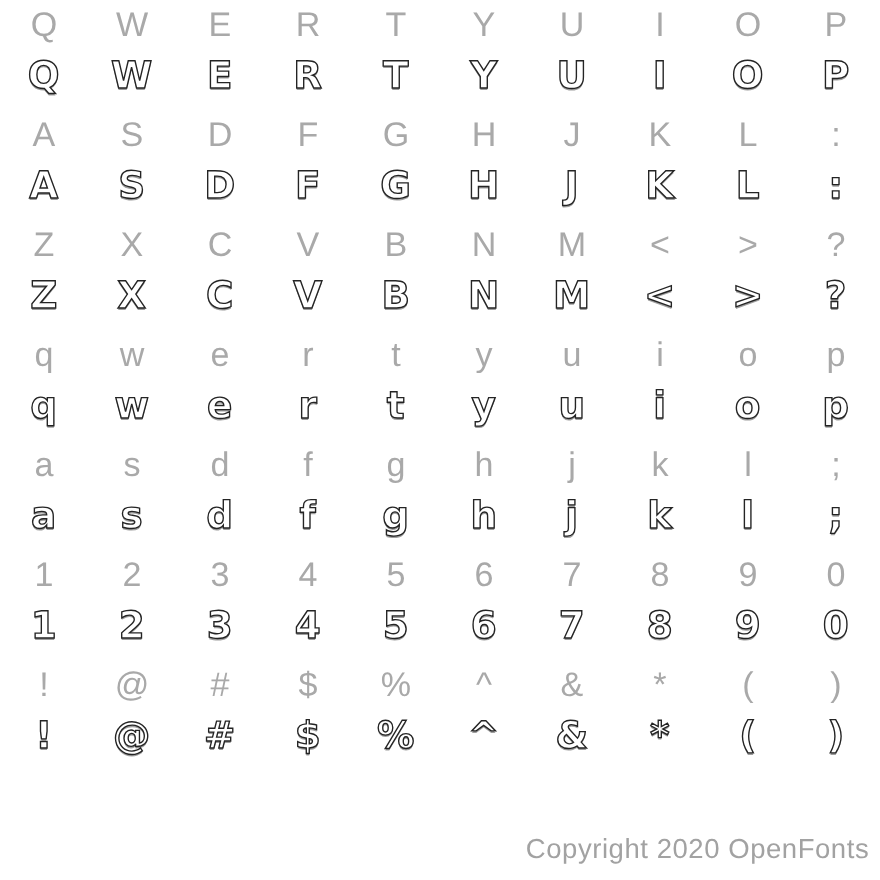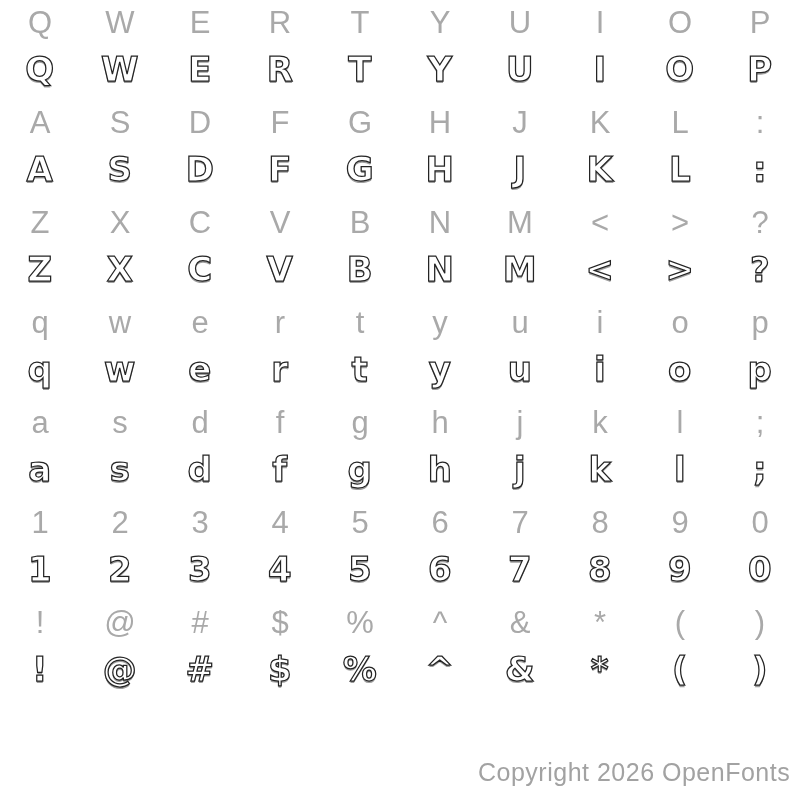--- a/index.html
+++ b/index.html
@@ -233,14 +233,14 @@
         <span class="cell">#</span>
         <span class="cell">$</span>
         <span class="cell">%</span>
         <span class="cell">^</span>
         <span class="cell">&amp;</span>
         <span class="cell">*</span>
         <span class="cell">(</span>
         <span class="cell">)</span>
       </div>
     </div>
-  <div class="copyright">Copyright 2026 OpenFonts</div>
+  <div class="copyright">Copyright 2020 OpenFonts</div>
 </div>
 
 </body></html>

